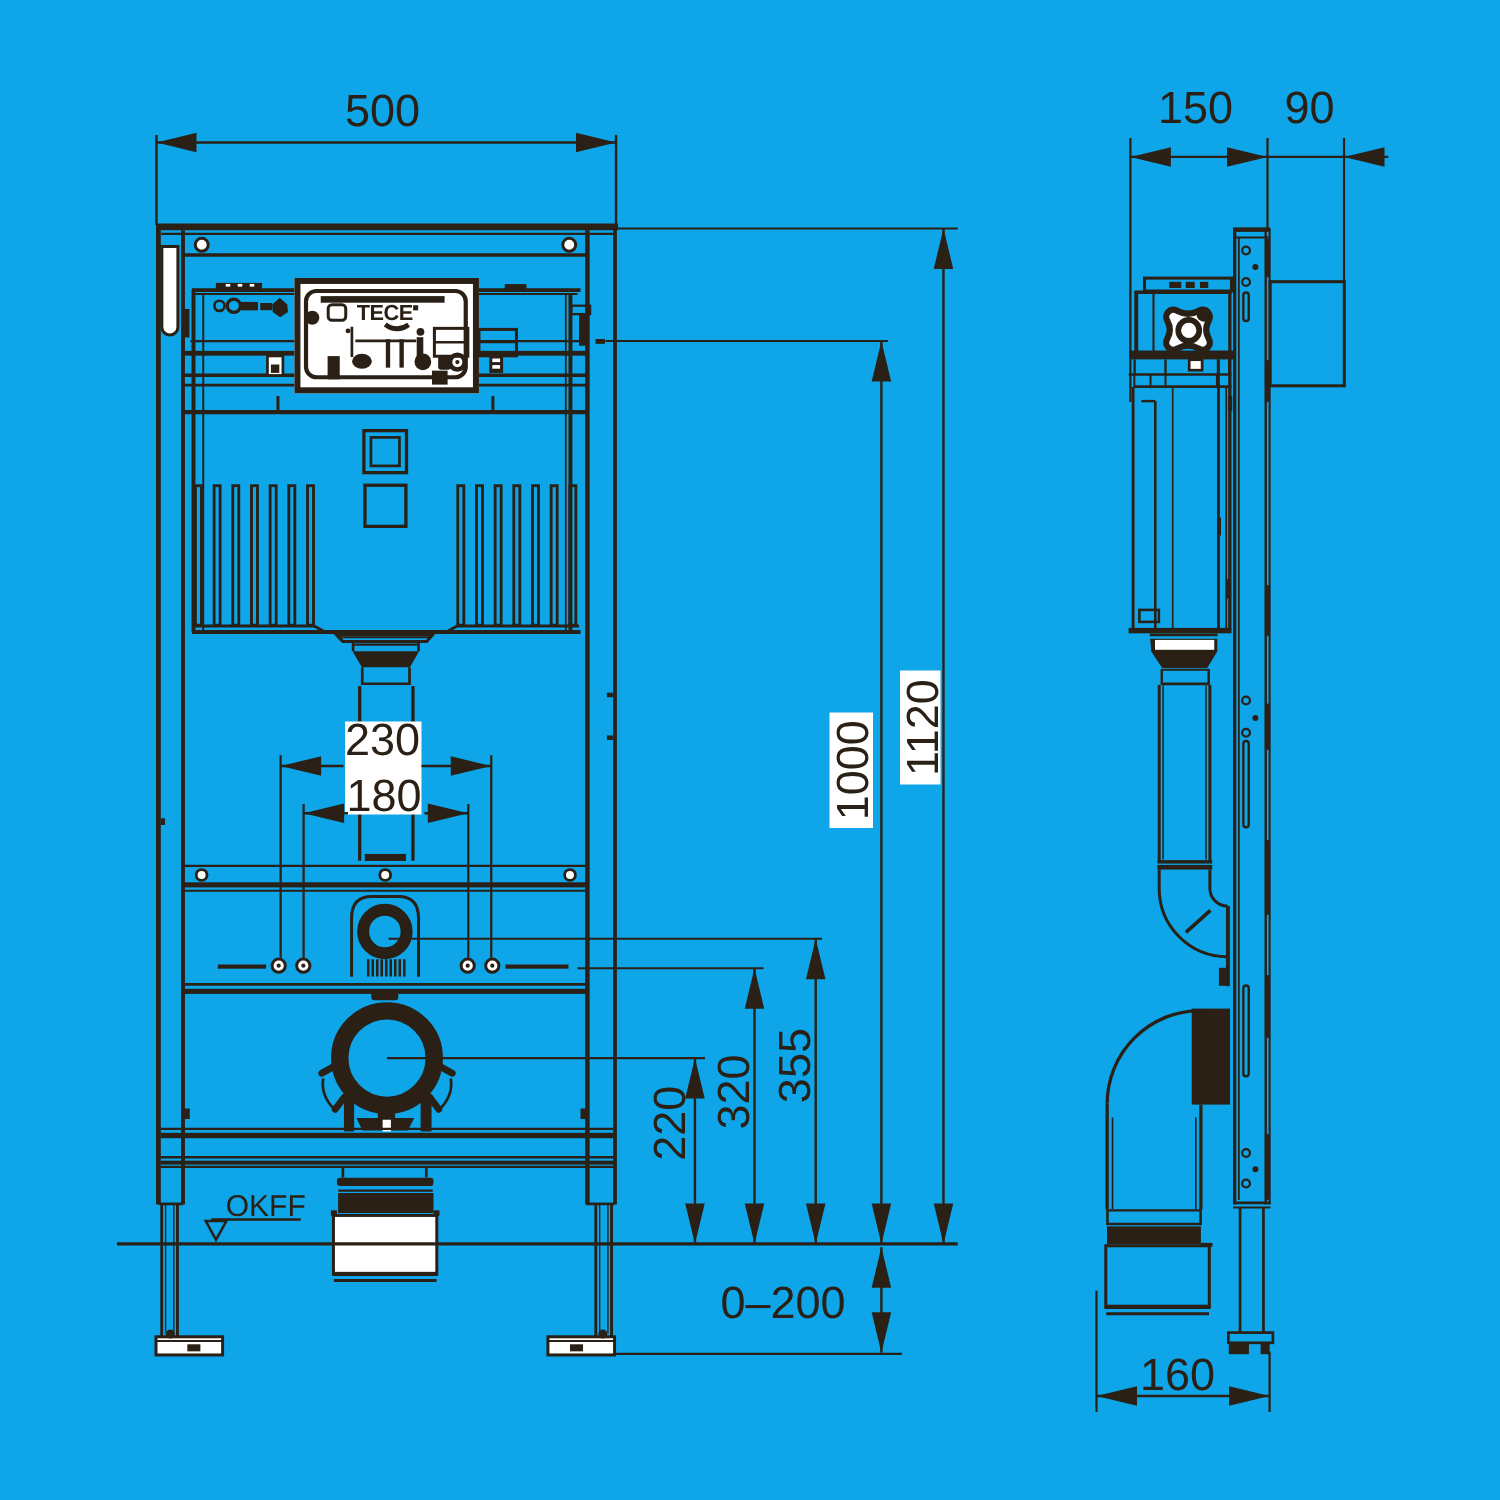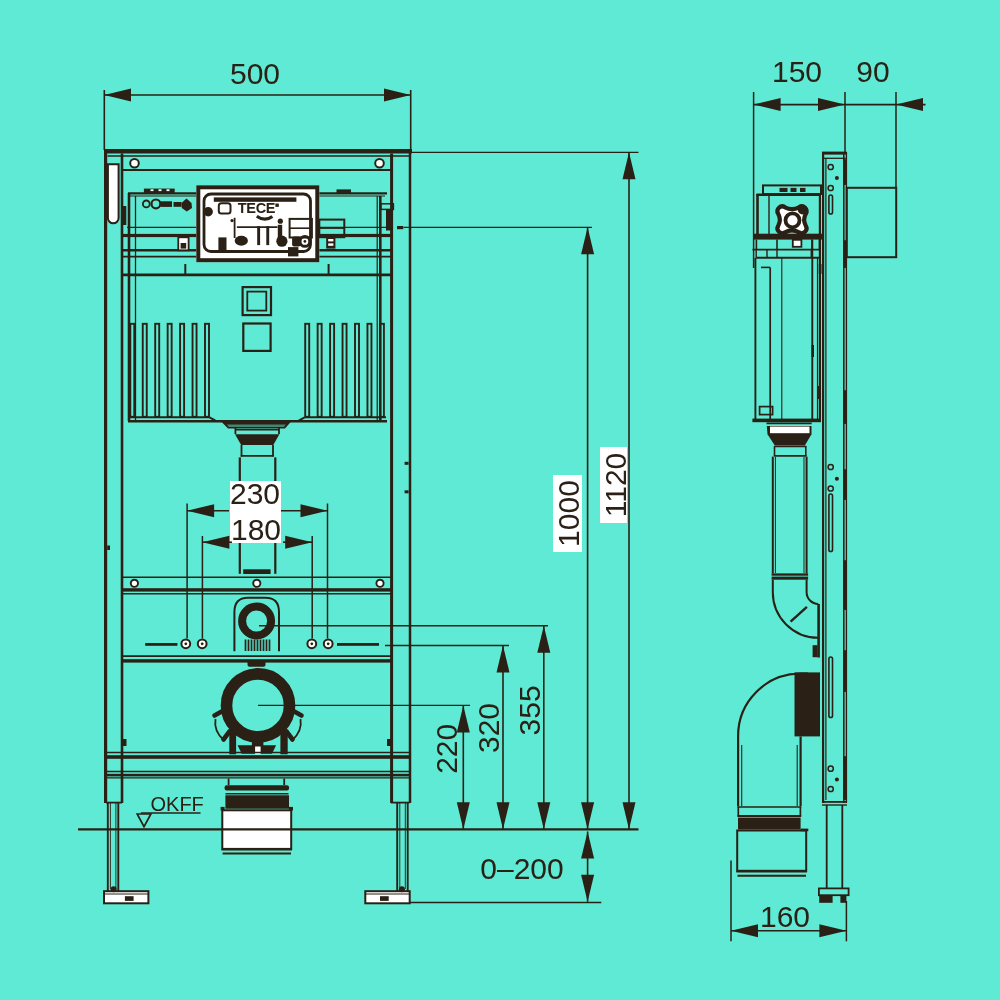--- a/index.html
+++ b/index.html
@@ -1,16 +1,16 @@
 <!DOCTYPE html>
 <html><head>
 <meta charset="utf-8">
 <style>
   html,body{margin:0;padding:0;background:#ffffff;}
-  #page{position:relative;width:1000px;height:1000px;background:#5eead4;overflow:hidden;}
+  #page{position:relative;width:1000px;height:1000px;background:#0ea5e9;overflow:hidden;}
   svg{position:absolute;top:0;left:0;}
   text{font-family:"Liberation Sans", sans-serif;fill:#2a2015;}
 </style>
 </head>
 <body>
 <div id="page">
 <svg width="1000" height="1000" viewBox="0 0 1000 1000">
 <g stroke="#2a2015" fill="none" stroke-width="2">
 
 <g>

